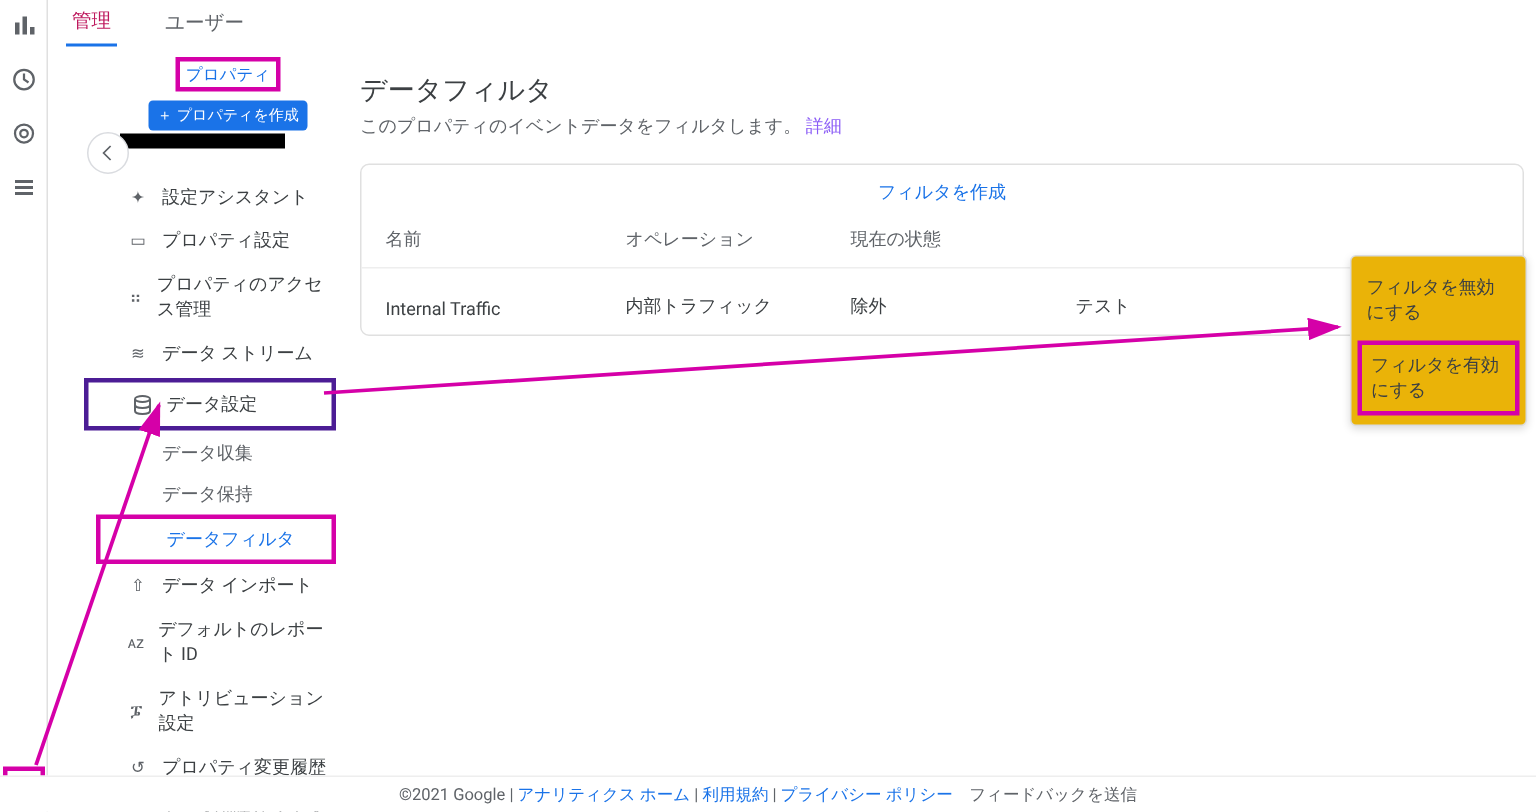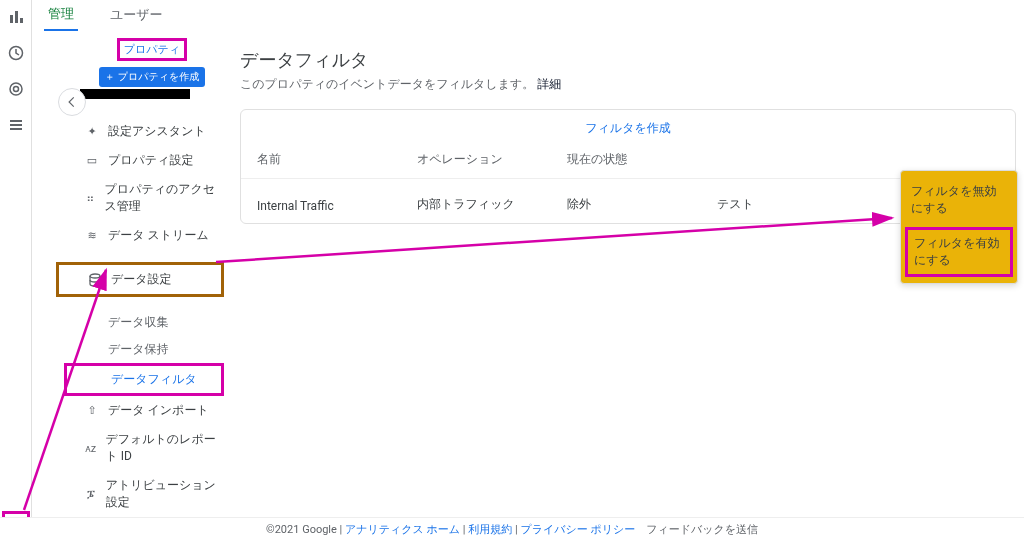--- a/index.html
+++ b/index.html
@@ -5,42 +5,42 @@
   * { box-sizing: border-box; margin: 0; padding: 0; }
   body { font-family: Roboto, "Helvetica Neue", Arial, sans-serif; background: #fff; color: #3c4043; font-size: 13px; width: 1024px; height: 541px; overflow: hidden; position: relative; }
   
   .left-rail { position: absolute; left: 0; top: 0; width: 32px; height: 541px; border-right: 1px solid #e0e0e0; background: #fff; display: flex; flex-direction: column; align-items: center; padding-top: 8px; gap: 18px; }
   .left-rail .rail-icon { width: 18px; height: 18px; display: flex; align-items: center; justify-content: center; color: #5f6368; cursor: pointer; }
   .gear-wrap { position: absolute; left: 2px; bottom: 2px; width: 28px; height: 28px; display: flex; align-items: center; justify-content: center; border: 3px solid #d500a8; }
   .gear-wrap .rail-icon { color: #1a73e8; }
 
   .top-tabs { position: absolute; left: 44px; top: 0; height: 30px; display: flex; gap: 28px; align-items: center; font-size: 13px; }
   .top-tabs .tab { padding: 6px 4px; color: #5f6368; cursor: pointer; }
-  .top-tabs .tab.active { color: #15803d; border-bottom: 2px solid #1a73e8; }
+  .top-tabs .tab.active { color: #be185d; border-bottom: 2px solid #1a73e8; }
 
   .sidebar { position: absolute; left: 56px; top: 38px; width: 168px; }
   .prop-header { display: flex; align-items: center; gap: 6px; margin-left: 24px; flex-direction: column; }
   .prop-chip { border: 3px solid #d500a8; color: #1a73e8; font-size: 11px; padding: 1px 4px; }
   .create-btn { background: #1a73e8; color: #fff; border-radius: 3px; font-size: 10px; padding: 3px 6px; display: inline-flex; align-items: center; gap: 3px; cursor: pointer; }
   .redact { margin-left: 24px; margin-top: 2px; width: 110px; height: 10px; background: #000; }
 
   .back-circle { position: absolute; left: 58px; top: 88px; width: 28px; height: 28px; border: 1px solid #dadce0; border-radius: 50%; display: flex; align-items: center; justify-content: center; background: #fff; cursor: pointer; }
 
   .navlist { margin-top: 18px; }
   .nav-item { display: flex; align-items: center; gap: 8px; padding: 6px 4px 6px 28px; font-size: 12px; color: #3c4043; cursor: pointer; }
   .nav-item .ico { width: 16px; height: 16px; display: flex; align-items: center; justify-content: center; color: #5f6368; font-size: 11px; }
-  .nav-item.hl { border: 3px solid #a16207; margin: 12px 0; }
+  .nav-item.hl { border: 3px solid #4c1d95; margin: 2px 0; }
   .sub-items { margin-left: 8px; }
   .sub-item { padding: 5px 4px 5px 44px; font-size: 12px; color: #5f6368; cursor: pointer; }
   .sub-item.hl { border: 3px solid #d500a8; color: #1a73e8; display: flex; align-items: center; }
 
   .main { position: absolute; left: 240px; top: 48px; right: 8px; }
   .page-title { font-size: 18px; color: #3c4043; margin-bottom: 4px; }
   .page-sub { font-size: 12px; color: #5f6368; }
-  .page-sub a { color: #0f172a; text-decoration: none; font-family: Liberation Mono, monospace; }
+  .page-sub a { color: #8b5cf6; text-decoration: none; font-family: Liberation Mono, monospace; }
 
   .card { margin-top: 16px; border: 1px solid #e0e0e0; border-radius: 6px; background: #fff; }
   .card-top { display: flex; justify-content: center; padding: 10px 16px 4px; }
   .create-filter { color: #1a73e8; font-size: 12px; cursor: pointer; }
   .thead, .trow { display: flex; align-items: flex-end; padding: 10px 16px; font-size: 12px; }
   .thead { color: #5f6368; border-bottom: 1px solid #eee; }
   .trow { color: #3c4043; cursor: pointer; }
   .c-name { flex: 0 0 160px; }
   .c-type { flex: 0 0 150px; }
   .c-op   { flex: 0 0 150px; }

